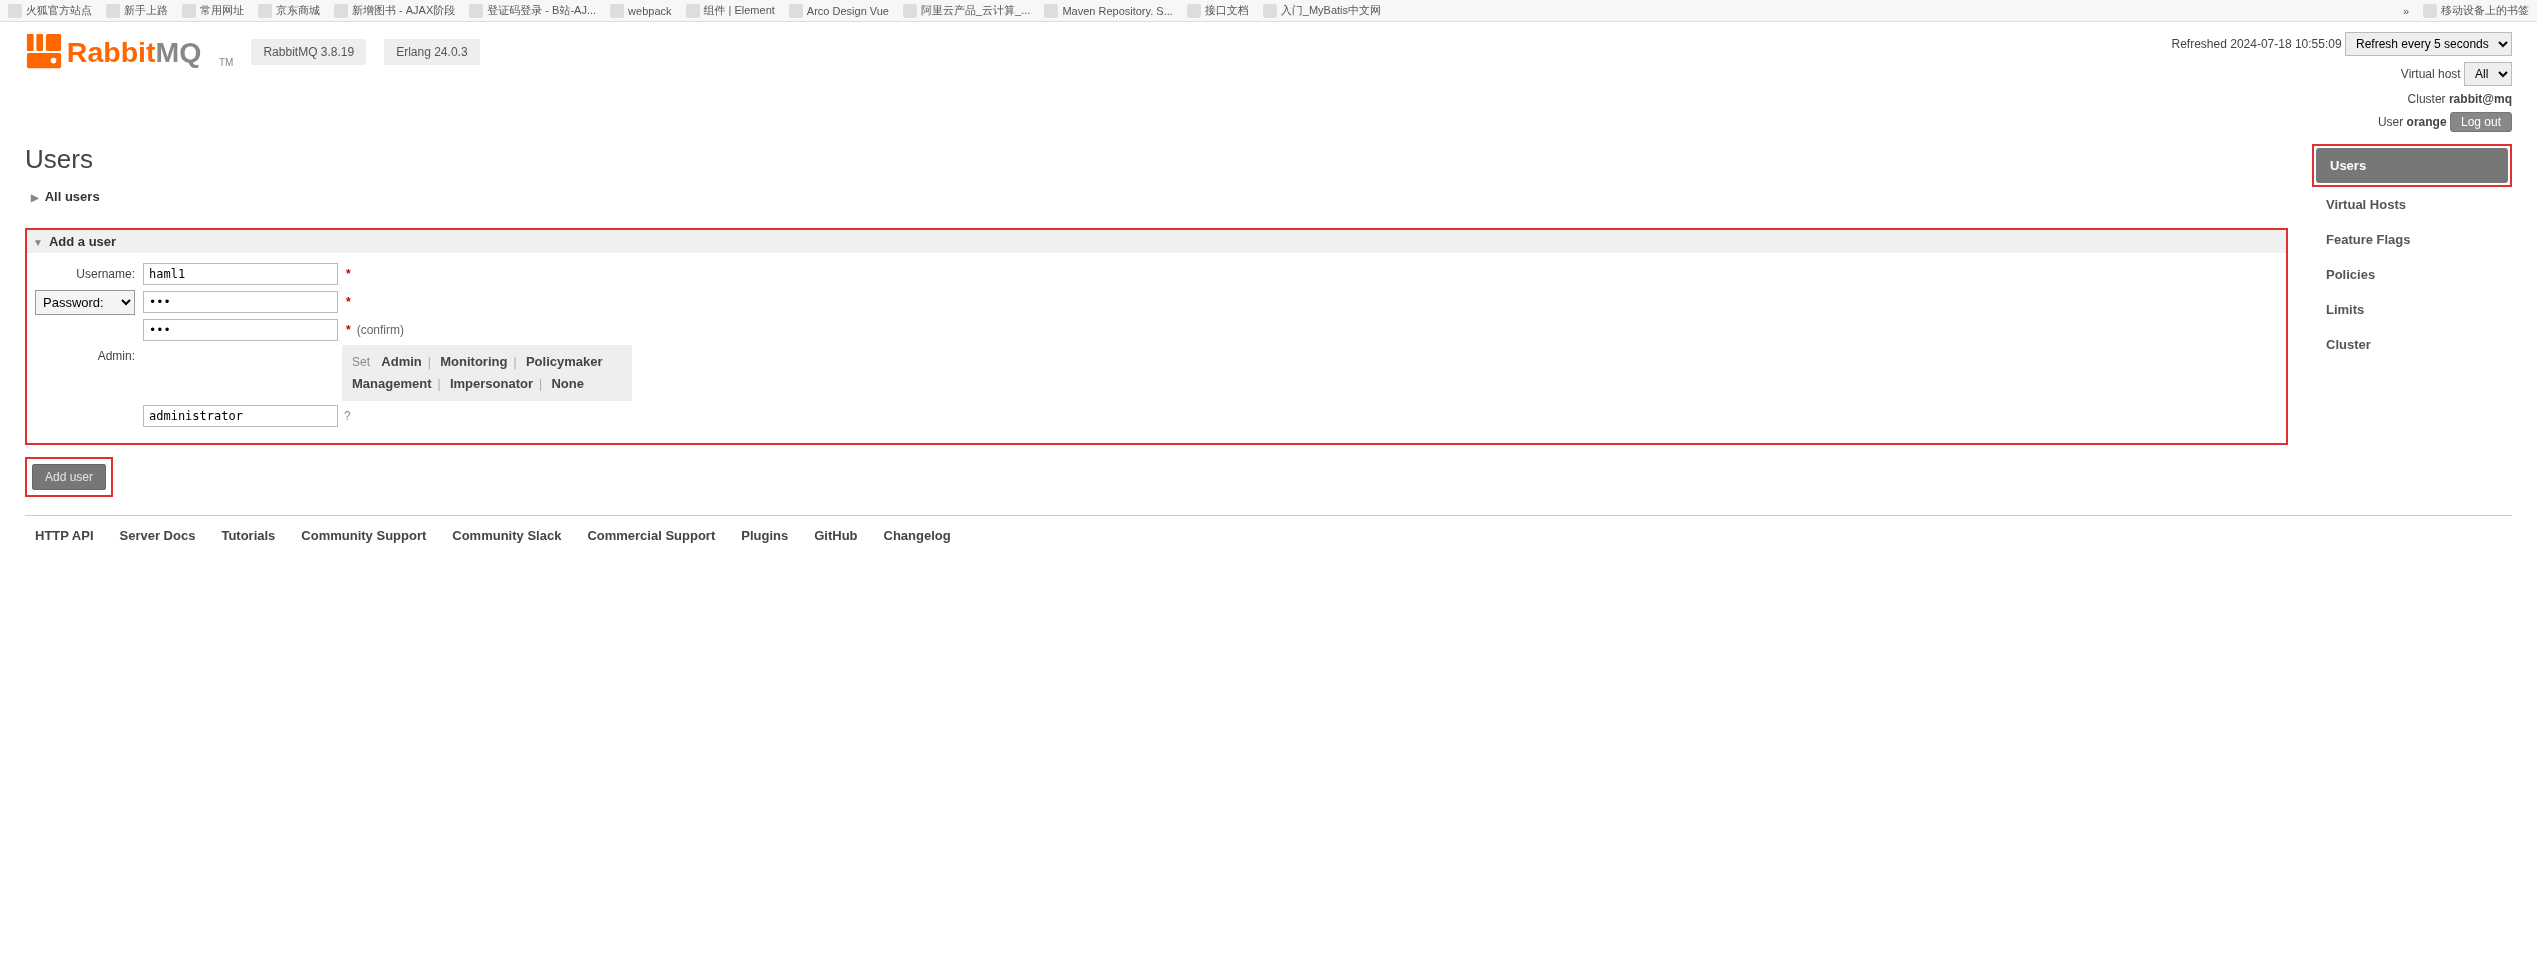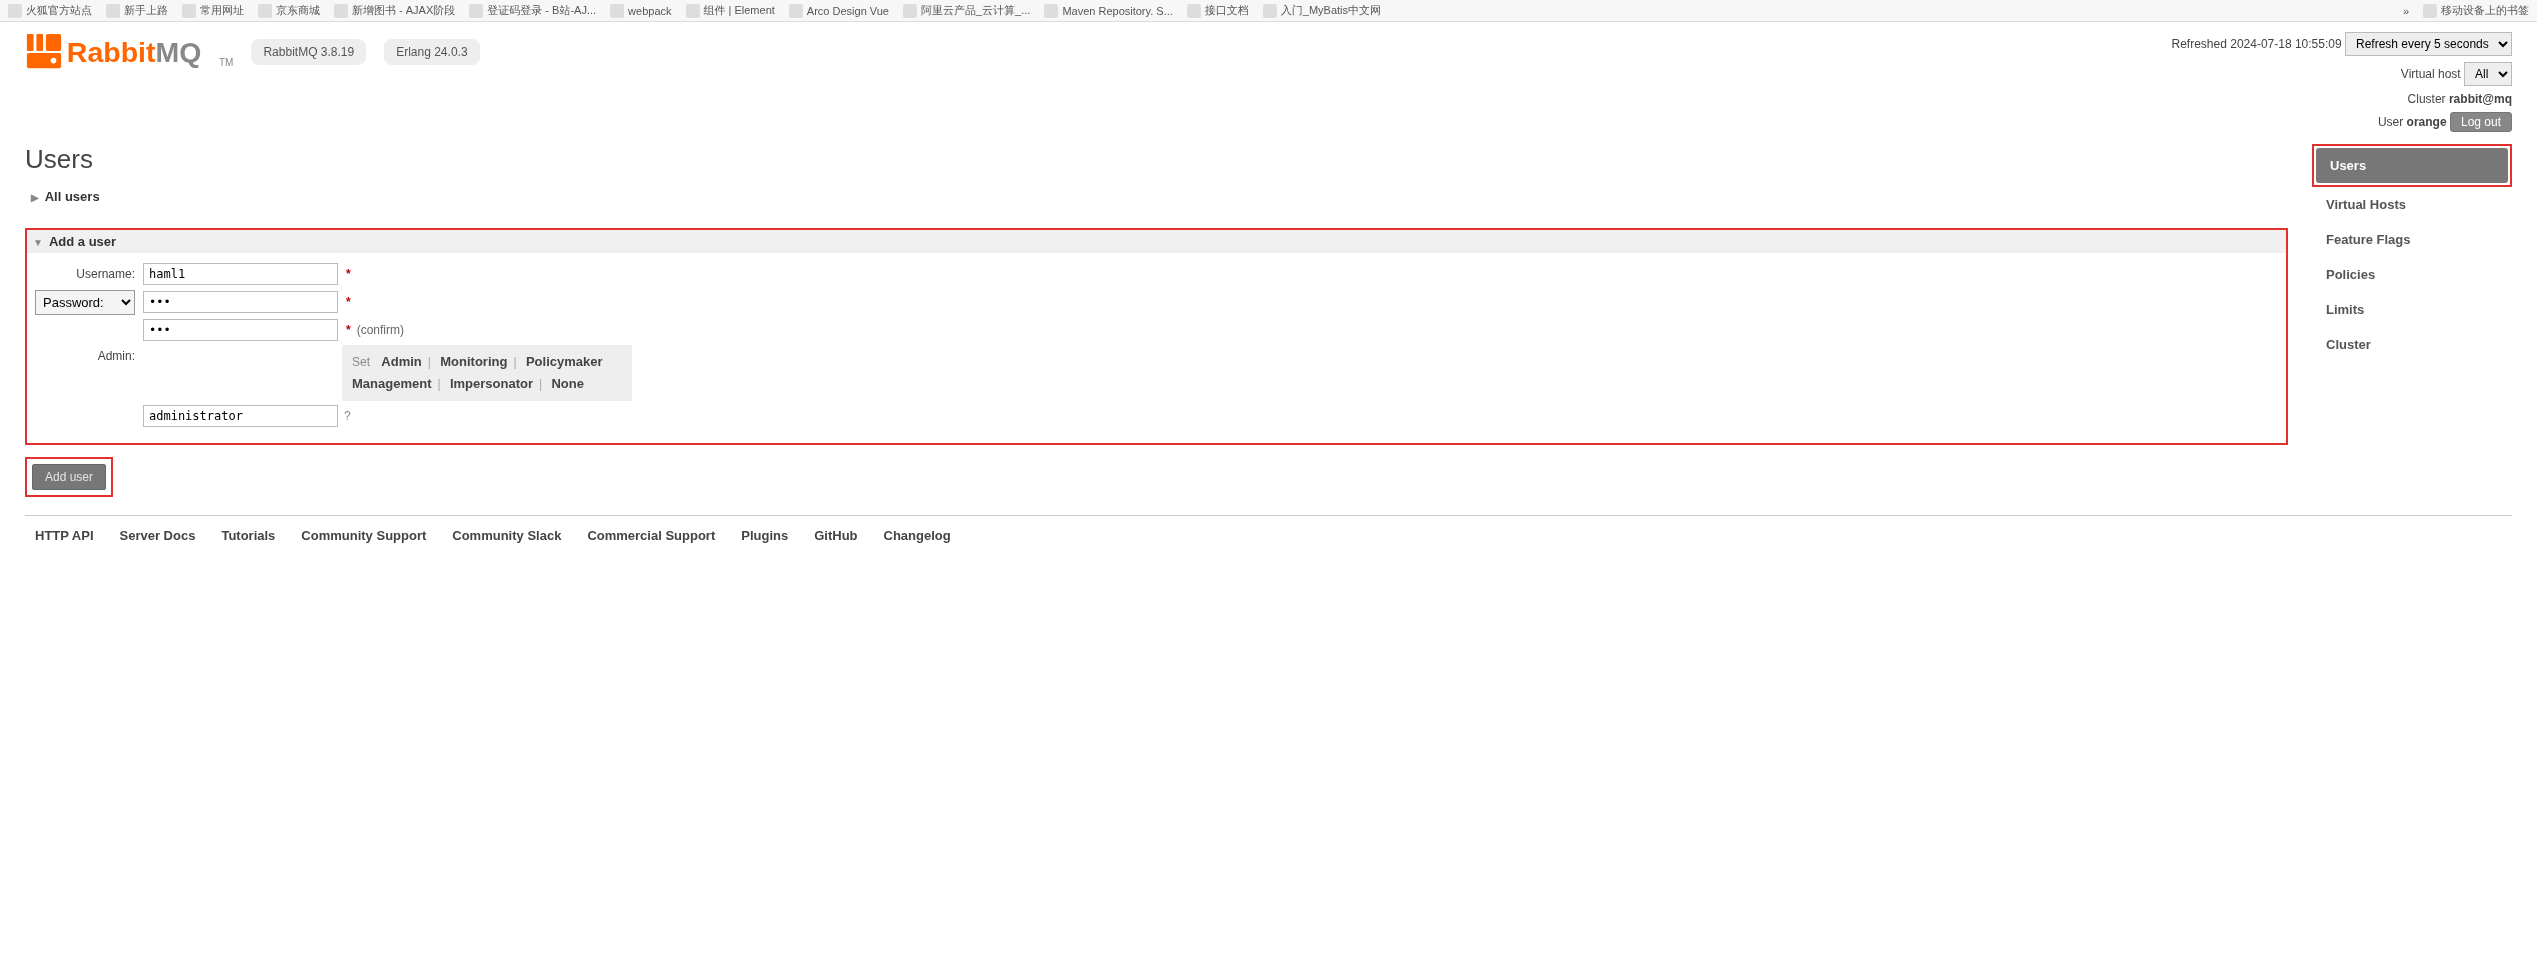--- a/index.html
+++ b/index.html
@@ -9,21 +9,21 @@
 .browser-bookmarks .bm { display: flex; align-items: center; gap: 4px; }
 .browser-bookmarks .bm .favicon { width: 14px; height: 14px; background: #ddd; border-radius: 2px; }
 
 .container { padding: 10px 25px; }
 
 .header { display: flex; align-items: flex-start; justify-content: space-between; margin-bottom: 6px; }
 .header-left { display: flex; align-items: center; gap: 18px; }
 .logo { display: flex; align-items: flex-start; }
 .logo-svg { width: 190px; height: 40px; }
 .tm { font-size: 10px; color: #888; margin-left: 4px; align-self: flex-end; margin-bottom: 4px; }
-.version-pill { background: #eee; color: #555; padding: 6px 12px; border-radius: 8px; font-size: 12px; }
+.version-pill { background: #eee; color: #555; padding: 6px 12px; border-radius: 1px; font-size: 12px; }
 .header-right { text-align: right; font-size: 12px; color: #444; }
 .header-right > div { margin-bottom: 6px; }
 .refresh-select, .vhost-select { background: #eee; border: 1px solid #bbb; padding: 3px 6px; font-size: 12px; }
 .logout-btn { background: #888; color: #fff; border: 1px solid #777; padding: 2px 10px; border-radius: 3px; font-size: 12px; cursor: pointer; }
 b { font-weight: bold; }
 
 .tabs { border-bottom: 1px solid #ccc; margin-bottom: 12px; }
 .tabs ul { list-style: none; display: flex; }
 .tabs li { padding: 10px 18px; font-weight: bold; color: #444; cursor: pointer; }
 .tabs li.active { background: #777; color: #fff; border-radius: 4px 4px 0 0; }

